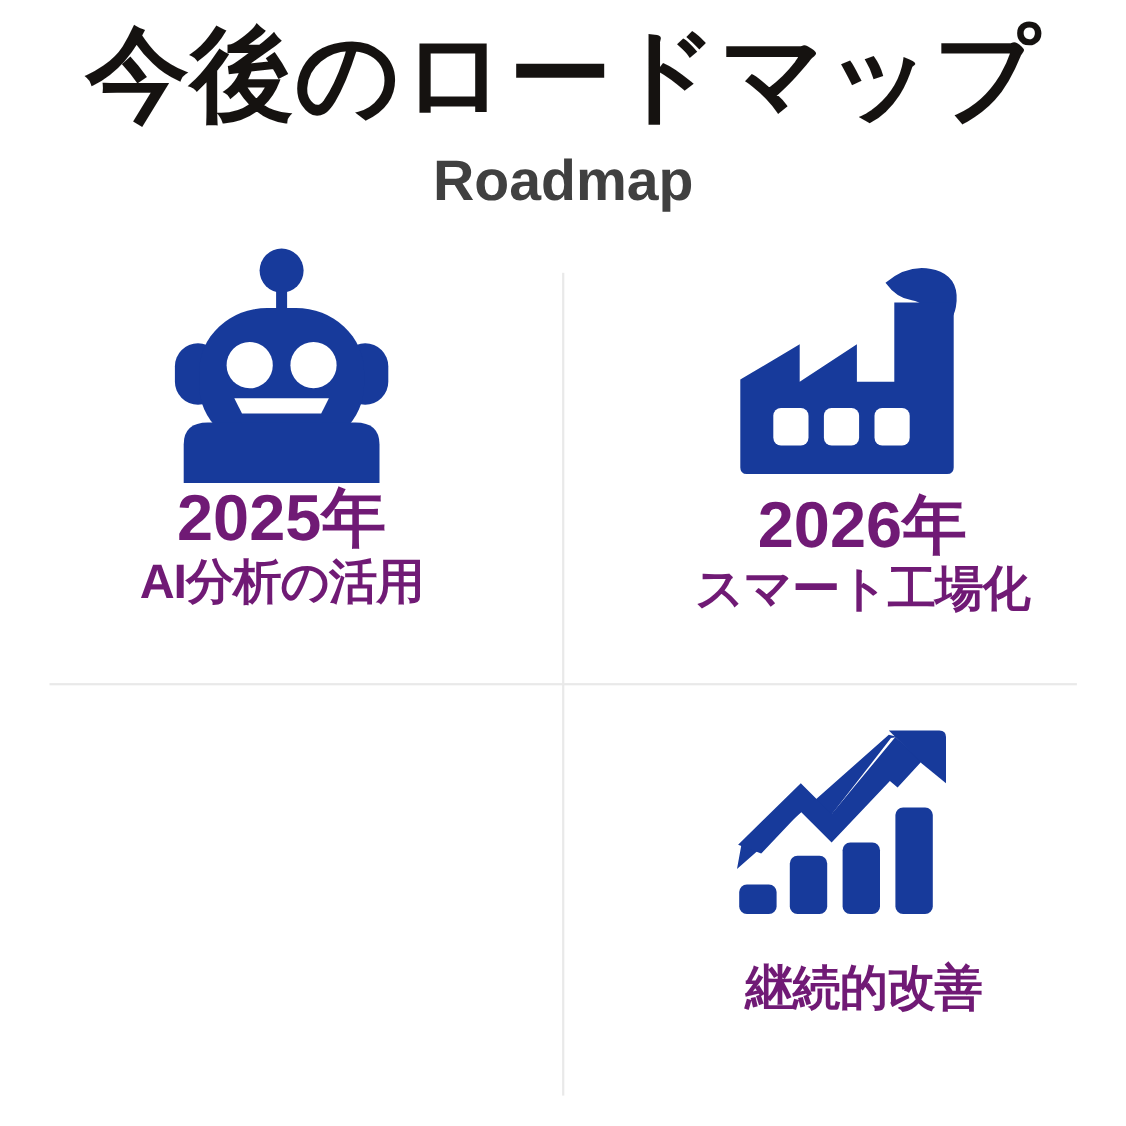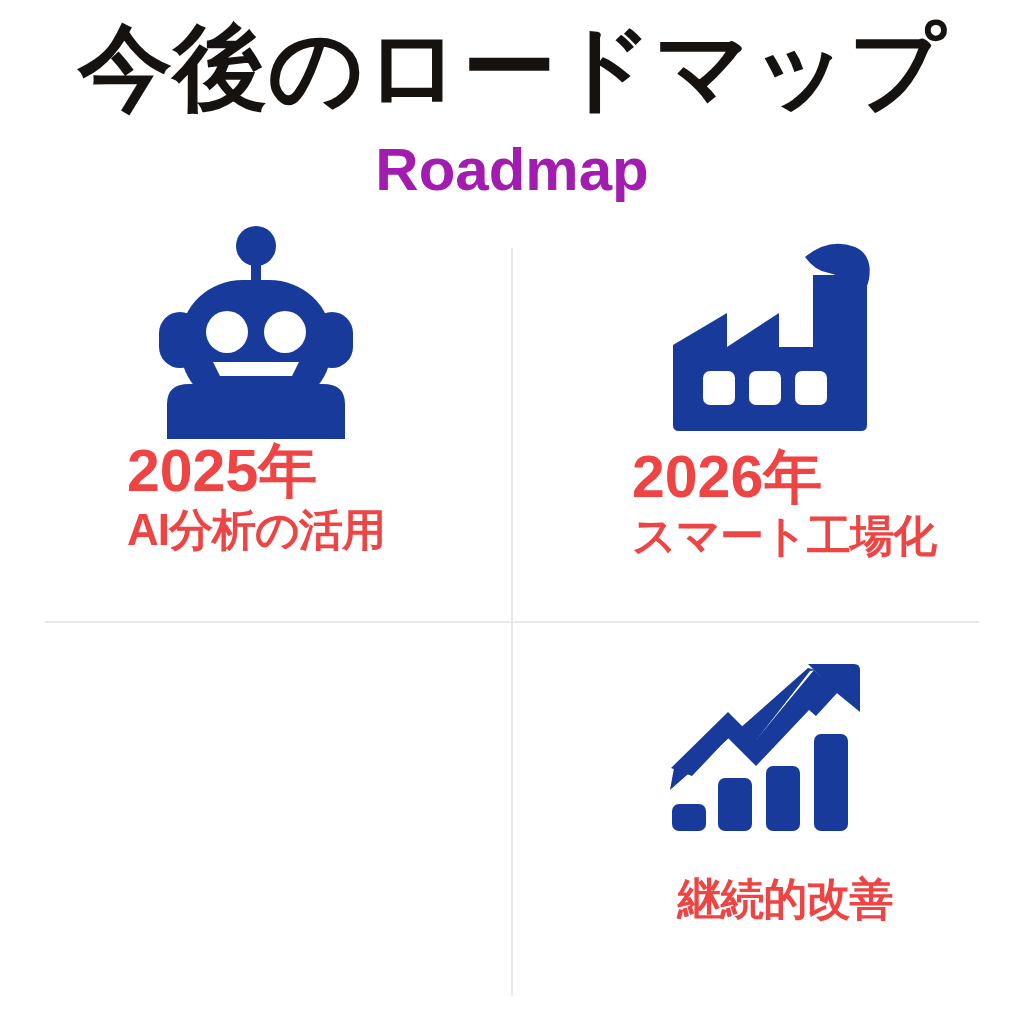--- a/index.html
+++ b/index.html
@@ -37,23 +37,23 @@
     letter-spacing: 1px;
     color: #151210;
     line-height: 1.1;
     white-space: nowrap;
   }
   .title-en {
     position: absolute;
     left: 0;
     top: 138px;
     width: 1024px;
-    font-size: 60px;
-    font-weight: bold;
-    color: #a21caf;
+    font-size: 52px;
+    font-weight: bold;
+    color: #404040;
     line-height: 1.05;
     letter-spacing: 0px;
   }
 
   
   .divider-v {
     position: absolute;
     left: 511px;
     top: 248px;
     width: 2px;
@@ -87,22 +87,22 @@
   .icon-wrap {
     width: 230px;
     height: 218px;
     display: flex;
     align-items: center;
     justify-content: center;
   }
   .icon-wrap svg { display: block; }
 
   .label-block {
-    text-align: left;
-    color: #ef4444;
+    text-align: center;
+    color: #701a75;
     line-height: 1.06;
   }
   .label-year {
     font-size: 59px;
     font-weight: bold;
     letter-spacing: 0px;
     white-space: nowrap;
   }
   .label-desc {
     font-size: 44px;

